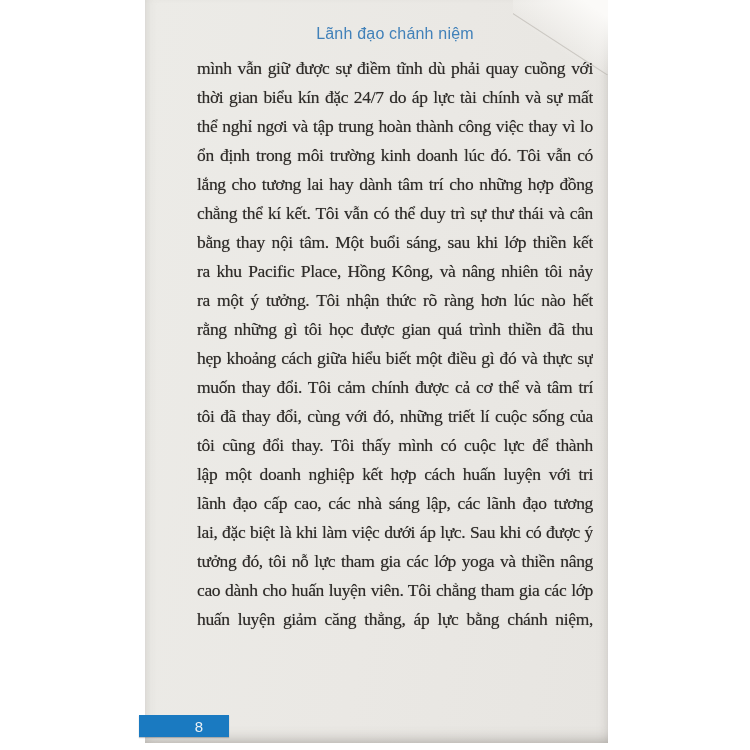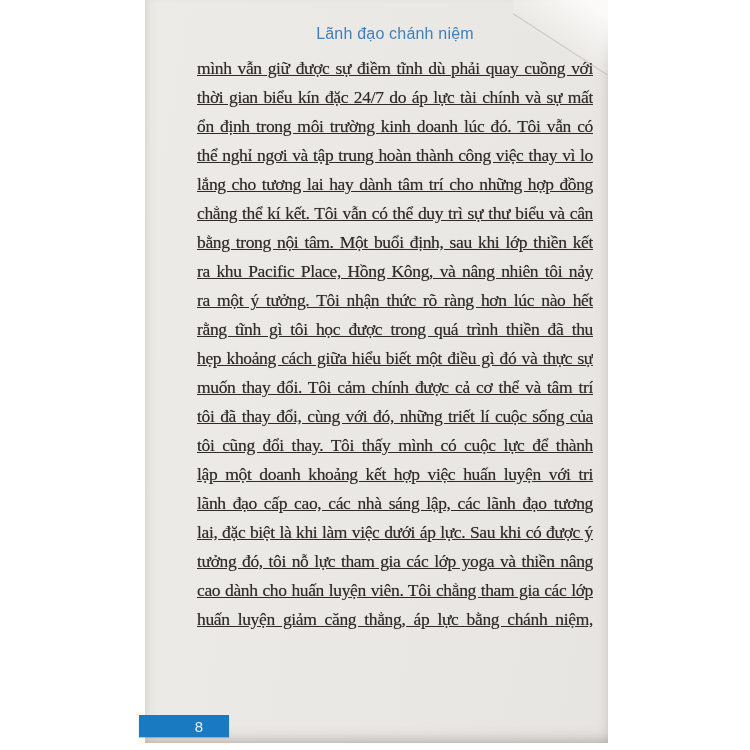--- a/index.html
+++ b/index.html
@@ -67,21 +67,20 @@
     font-size: 17.5px;
     letter-spacing: -0.35px;
     line-height: 29px;
     text-shadow: 0 0 0.7px rgba(46, 43, 40, 0.55);
   }
   .text-line {
     height: 29px;
     overflow: hidden;
     text-align: justify;
     text-align-last: justify;
-    text-decoration: underline;
   }
   .page-num-bar {
     position: absolute;
     left: -6px;
     top: 715px;
     width: 90px;
     height: 22px;
     background: #1a7ac1;
     box-shadow: 0 1px 1px rgba(80, 90, 100, 0.35);
     display: flex;
@@ -104,33 +103,33 @@
 
     <div class="fold">
       <div class="fold-crease"></div>
     </div>
 
     <div class="running-head">Lãnh đạo chánh niệm</div>
 
     <div class="body-text">
       <div class="text-line">mình vẫn giữ được sự điềm tĩnh dù phải quay cuồng với</div>
       <div class="text-line">thời gian biểu kín đặc 24/7 do áp lực tài chính và sự mất</div>
+      <div class="text-line">thể nghỉ ngơi và tập trung hoàn thành công việc thay vì lo</div>
       <div class="text-line">ổn định trong môi trường kinh doanh lúc đó. Tôi vẫn có</div>
-      <div class="text-line">thể nghỉ ngơi và tập trung hoàn thành công việc thay vì lo</div>
       <div class="text-line">lắng cho tương lai hay dành tâm trí cho những hợp đồng</div>
-      <div class="text-line">chẳng thể kí kết. Tôi vẫn có thể duy trì sự thư biểu và cân</div>
-      <div class="text-line">bằng trong nội tâm. Một buổi định, sau khi lớp thiền kết</div>
+      <div class="text-line">chẳng thể kí kết. Tôi vẫn có thể duy trì sự thư thái và cân</div>
+      <div class="text-line">bằng thay nội tâm. Một buổi sáng, sau khi lớp thiền kết</div>
       <div class="text-line">ra khu Pacific Place, Hồng Kông, và nâng nhiên tôi nảy</div>
       <div class="text-line">ra một ý tưởng. Tôi nhận thức rõ ràng hơn lúc nào hết</div>
-      <div class="text-line">rằng tĩnh gì tôi học được trong quá trình thiền đã thu</div>
+      <div class="text-line">rằng những gì tôi học được gian quá trình thiền đã thu</div>
       <div class="text-line">hẹp khoảng cách giữa hiểu biết một điều gì đó và thực sự</div>
       <div class="text-line">muốn thay đổi. Tôi cảm chính được cả cơ thể và tâm trí</div>
       <div class="text-line">tôi đã thay đổi, cùng với đó, những triết lí cuộc sống của</div>
       <div class="text-line">tôi cũng đổi thay. Tôi thấy mình có cuộc lực để thành</div>
-      <div class="text-line">lập một doanh khoảng kết hợp việc huấn luyện với tri</div>
+      <div class="text-line">lập một doanh nghiệp kết hợp cách huấn luyện với tri</div>
       <div class="text-line">lãnh đạo cấp cao, các nhà sáng lập, các lãnh đạo tương</div>
       <div class="text-line">lai, đặc biệt là khi làm việc dưới áp lực. Sau khi có được ý</div>
       <div class="text-line">tưởng đó, tôi nỗ lực tham gia các lớp yoga và thiền nâng</div>
       <div class="text-line">cao dành cho huấn luyện viên. Tôi chẳng tham gia các lớp</div>
       <div class="text-line">huấn luyện giảm căng thẳng, áp lực bằng chánh niệm,</div>
     </div>
 
     <div class="page-num-bar">
       <span class="page-num">8</span>
     </div>

